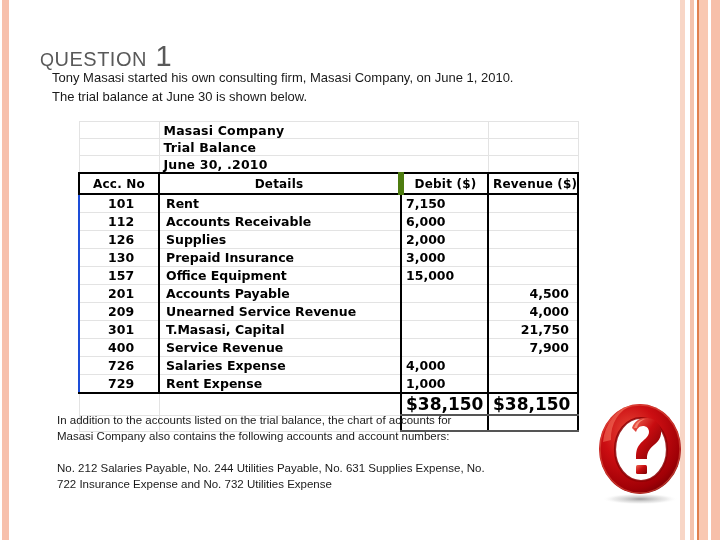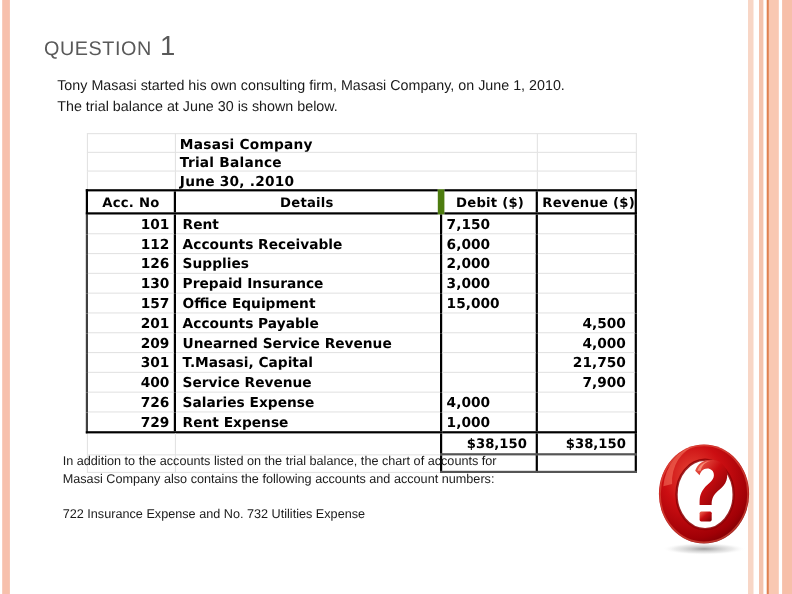--- a/index.html
+++ b/index.html
@@ -32,23 +32,23 @@
   .bar-r1        { right: 35px; width: 5px;  background: #F8D6C6; }
   .bar-r2        { right: 26px; width: 4px;  background: #F4C3AE; }
   .bar-r3        { right: 21px; width: 2px;  background: #E08050; }
   .bar-r4        { right: 12px; width: 9px;  background: #F9C8B2; }
   .bar-r5        { right: 0px;  width: 9px;  background: #F7BFA9; }
 
   
   .title {
     position: absolute;
     left: 40px;
-    top: 28px;
+    top: 40px;
     color: #595959;
-    font-size: 25px;
+    font-size: 29px;
     letter-spacing: 0.5px;
     font-variant: small-caps;
     text-transform: lowercase;
     white-space: nowrap;
   }
   .title::first-letter { font-size: 25px; }
 
   
   .intro {
     position: absolute;
@@ -107,28 +107,28 @@
     border-top: 2px solid #000;
     border-bottom: 2px solid #000;
     letter-spacing: 0.2px;
   }
   tr.hdr td.lft  { border-left: 2px solid #000; }
   tr.hdr td.det  { border-left: 2px solid #000; }
   tr.hdr td.deb  { border-left: 6px solid #4d7c0f; }
   tr.hdr td.cre  { border-left: 2px solid #000; border-right: 2px solid #000; }
 
   tr.dat td { height: 17px; font-size: 12.5px; }
-  tr.dat td.acc { text-align: right; border-left: 2px solid #404040; padding-left: 28px; }
+  tr.dat td.acc { text-align: left; border-left: 2px solid #1d4ed8; padding-left: 28px; }
   tr.dat td.det { text-align: left;  border-left: 2px solid #000; padding-left: 6px;}
   tr.dat td.deb { border-left: 2px solid #000; padding-right: 8px;}
   tr.dat td.cre { text-align: right; border-left: 2px solid #000; border-right: 2px solid #000; padding-right: 8px;}
 
   tr.last td { border-bottom: 2px solid #000; }
 
-  tr.tot td { height: 18px; font-size: 12px; margin-top: 16px; }
+  tr.tot td { height: 18px; font-size: 17px; margin-top: 16px; }
   tr.tot td.acc { border-left: 1px solid #e3e3e3; }
   tr.tot td.det { border-left: 1px solid #e3e3e3; }
   tr.tot td.deb {
     text-align: right; padding-right: 8px;
     border-left: 2px solid #000; border-right: 2px solid #000;
     border-bottom: 2px solid #555;
   }
   tr.tot td.cre {
     text-align: right; padding-right: 8px;
     border-left: 2px solid #000; border-right: 2px solid #000;
@@ -294,20 +294,21 @@
       </tbody>
     </table>
   </div>
 
   <div class="note note-a">
     <div>In addition to the accounts listed on the trial balance, the chart of accounts for</div>
     <div>Masasi Company also contains the following accounts and account numbers:</div>
   </div>
 
   <div class="note note-b">
+    <div>No. 212  Salaries Payable, No. 244 Utilities Payable, No. 631 Supplies Expense, No.</div>
     <div>722 Insurance Expense and No. 732 Utilities Expense</div>
   </div>
 
   <div class="qmark">
     <svg width="92" height="104" viewBox="0 0 92 104" xmlns="http://www.w3.org/2000/svg">
       <defs>
         <radialGradient id="ringG" cx="38%" cy="32%" r="78%">
           <stop offset="0%" stop-color="#E84B3A"></stop>
           <stop offset="42%" stop-color="#CC0E12"></stop>
           <stop offset="80%" stop-color="#A00006"></stop>

